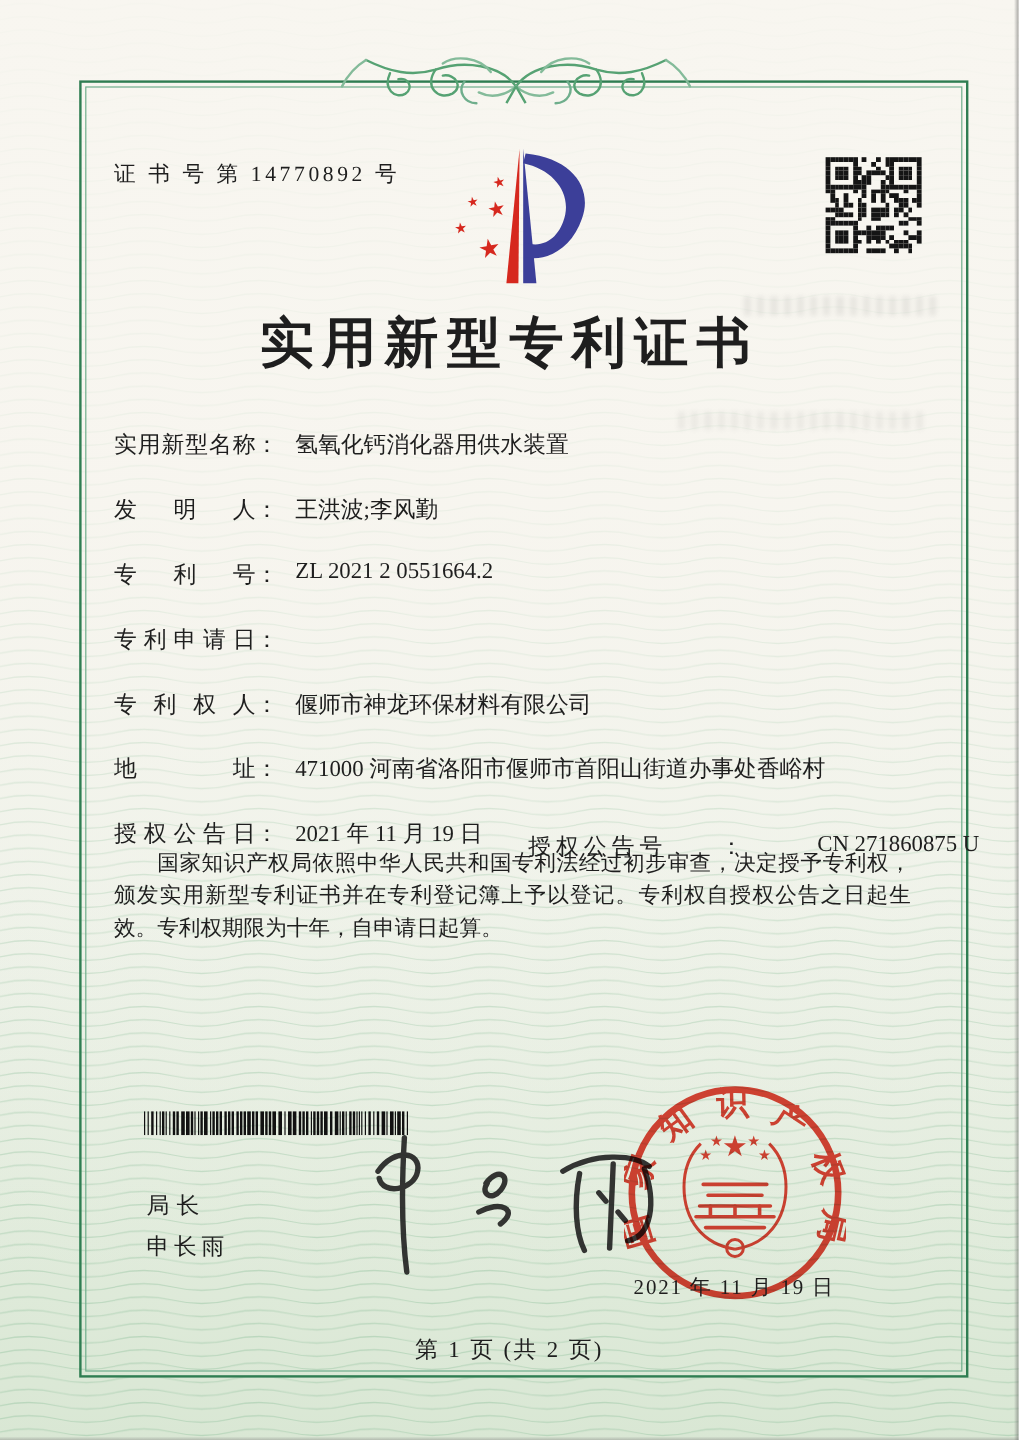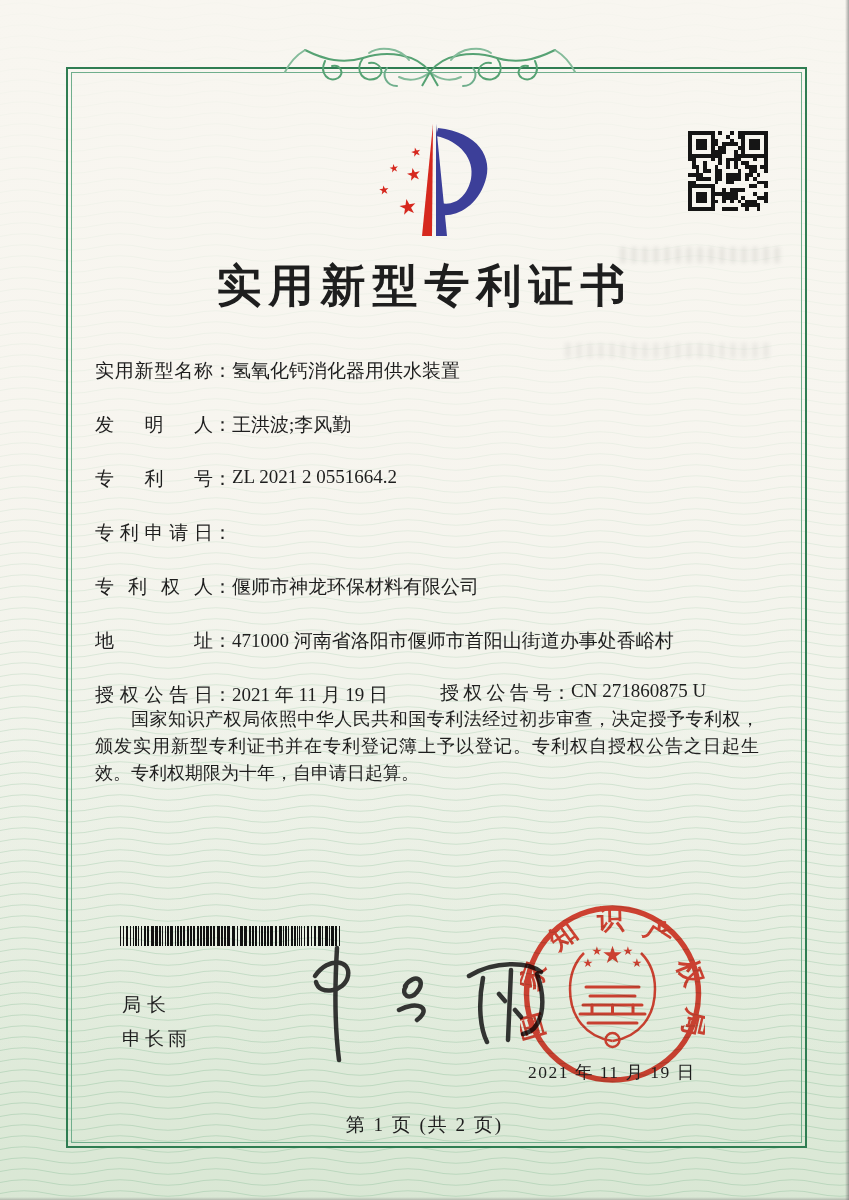--- a/index.html
+++ b/index.html
@@ -20,22 +20,22 @@
   .qr{position:absolute;left:688px;top:131px;width:80px;height:80px;display:grid;
       grid-template-rows:repeat(21,1fr);grid-template-columns:repeat(21,1fr);}
   .qr i{background:#151515;}
   .title{position:absolute;left:0;top:256px;width:100%;text-align:center;
          font-size:45px;font-weight:700;letter-spacing:7px;}
 
   .fields{position:absolute;left:95px;top:356px;width:675px;font-size:19px;}
   .frow{position:relative;height:52px;display:flex;align-items:flex-start;padding-top:2px;}
   .flabel{display:inline-block;width:118px;text-align:justify;text-align-last:justify;flex:none;}
   .fcolon{flex:none;}
-  .fvalue{white-space:nowrap;}
-  .pair2{position:absolute;left:345px;top:0;display:flex;}
+  .fvalue{white-space:nowrap;margin-left:14px;}
+  .pair2{position:absolute;left:345px;top:13px;display:flex;gap:48px;}
 
   .paras{position:absolute;left:95px;top:706px;width:664px;font-size:18px;line-height:27px;text-align:justify;}
   .paras p{margin:0;text-indent:2em;}
 
   .barcode{position:absolute;left:120px;top:926px;width:220px;height:20px;display:flex;overflow:hidden;}
   .barcode i{flex:none;height:100%;background:#111;}
 
   .signer-title{position:absolute;left:122px;top:992px;font-size:19px;letter-spacing:6px;}
   .signer-name{position:absolute;left:122px;top:1026px;font-size:19px;letter-spacing:4px;}
   .signature{position:absolute;left:285px;top:932px;}
@@ -79,20 +79,21 @@
       <path d="M252,19 C258,32 248,41 239,36 C232,31 237,22 245,24"></path>
       <path d="M168,18 C178,5 198,4 208,11" stroke="#84bb9a"></path>
       <path d="M147,30 C156,38 168,40 178,35" stroke="#84bb9a"></path>
       <path d="M272,8 C282,14 288,22 292,30" stroke="#84bb9a"></path>
       <path d="M190,26 C196,34 190,44 180,44" stroke="#6fae8c"></path>
     </g>
     <use href="#fl-half" transform="matrix(-1,0,0,1,294,0)"></use>
     <path d="M147,30 L139,44 M147,30 L155,44" stroke="#56a273" stroke-width="2" fill="none"></path>
   </svg>
 
+  <div class="cert-no">证 书 号 第 14770892 号</div>
 
   <svg class="logo" width="135" height="120" viewBox="0 0 135 120">
     <polygon points="61,4 50,116 60,116" fill="#d6281e"></polygon>
     <polygon points="64,4 64,116 75,116" fill="#3c3f99"></polygon>
     <path d="M66,8 C106,12 122,38 113,62 C104,89 80,99 65,94 L65,82 C82,88 95,77 99,59 C103,39 88,21 64,16 Z" fill="#3c3f99"></path>
     <text x="44" y="36" font-size="12" fill="#d6281e" text-anchor="middle" transform="rotate(-14 44 32)">★</text>
     <text x="22" y="52" font-size="11" fill="#d6281e" text-anchor="middle" transform="rotate(-10 22 48)">★</text>
     <text x="42" y="60" font-size="17" fill="#d6281e" text-anchor="middle" transform="rotate(-12 42 55)">★</text>
     <text x="12" y="74" font-size="12" fill="#d6281e" text-anchor="middle" transform="rotate(-8 12 70)">★</text>
     <text x="36" y="94" font-size="21" fill="#d6281e" text-anchor="middle" transform="rotate(-10 36 88)">★</text>

